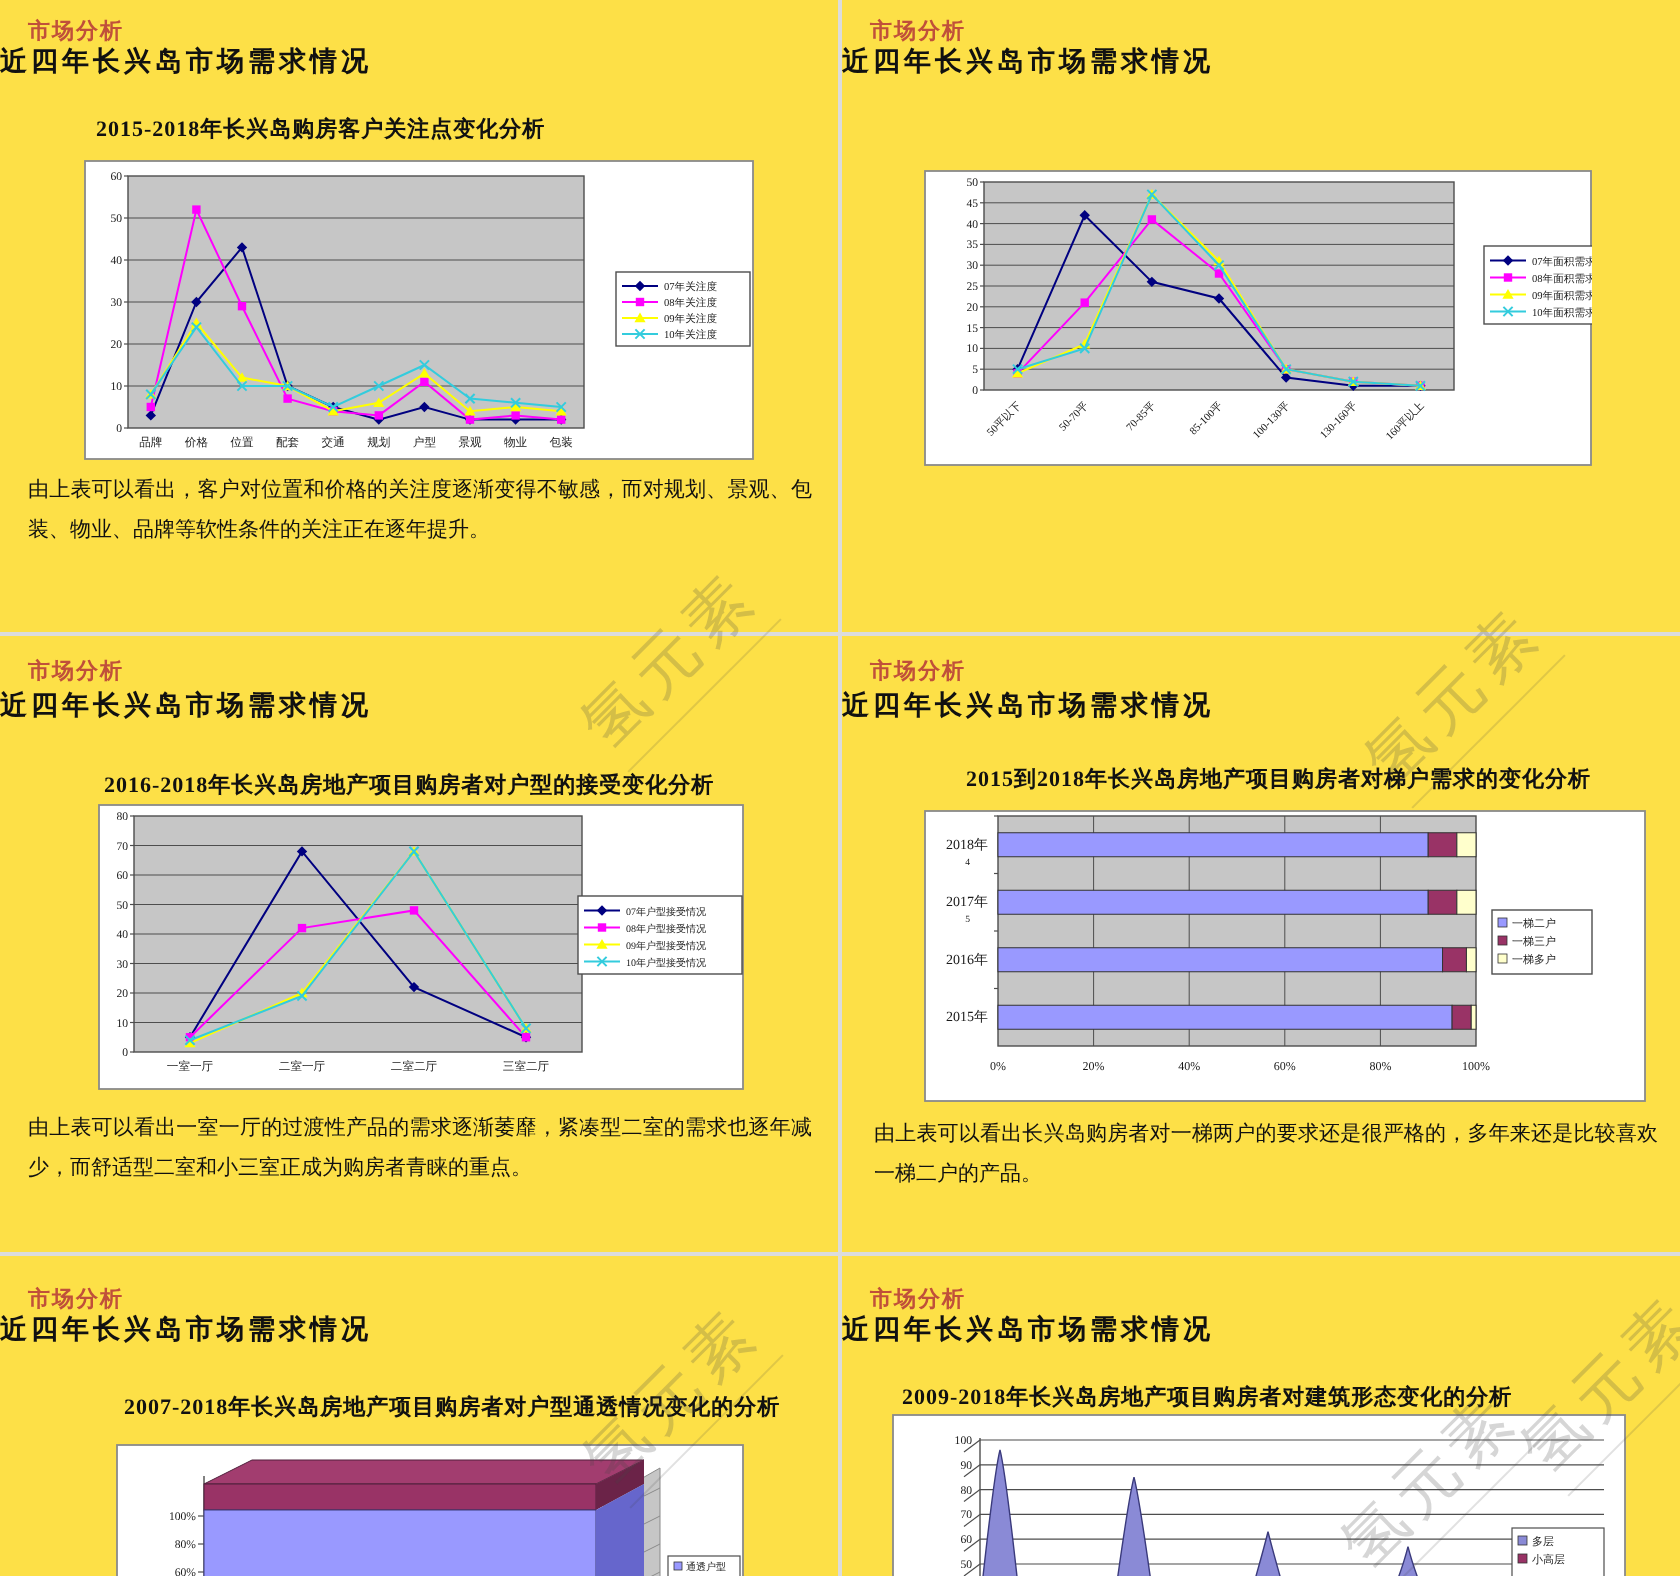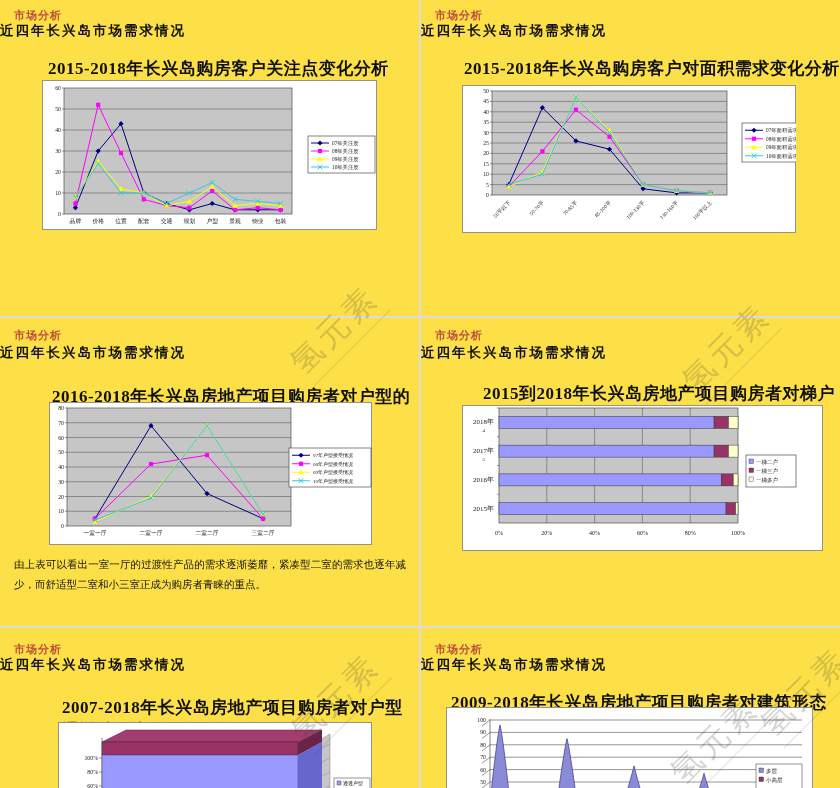--- a/index.html
+++ b/index.html
@@ -17,21 +17,21 @@
   .sep-v{position:absolute;left:419px;top:0;width:2px;height:788px;background:#dcdcdc}
   .edge-strip{position:absolute;top:0;height:6px;background:#cfbd92}
   #strip1{left:0;width:190px}
   #strip2{left:421px;width:190px}
   .hdr{position:absolute;left:14px;top:8px;font-size:11px;font-weight:bold;color:#c0503a;letter-spacing:1px}
   #s3 .hdr,#s4 .hdr{top:10px}
   #s5 .hdr,#s6 .hdr{top:14px}
   .title{position:absolute;left:0;top:22px;width:100%;text-align:left;font-size:13.5px;font-weight:bold;letter-spacing:2px}
   #s3 .title,#s4 .title{top:26px}
   #s5 .title,#s6 .title{top:28px}
-  .subtitle{position:absolute;font-size:17px;font-weight:bold;letter-spacing:.5px}
+  .subtitle{position:absolute;font-size:11px;font-weight:bold;letter-spacing:.5px}
   #s1 .subtitle{left:48px;top:57px}
   #s2 .subtitle{left:43px;top:57px}
   #s3 .subtitle{left:52px;top:67px}
   #s4 .subtitle{left:62px;top:64px}
   #s5 .subtitle{left:62px;top:68px}
   #s6 .subtitle{left:30px;top:63px}
   .desc{position:absolute;left:14px;width:392px;margin:0;font-size:10.5px;line-height:20px;text-align:justify}
   #s1 .desc{top:236px}
   #s2 .desc{top:240px;width:396px}
   #s3 .desc{top:237px}
@@ -156,26 +156,26 @@
         <rect x="275.9" y="68.9" width="4.2" height="4.2" fill="#FF00FF"></rect>
         <text x="290" y="73" font-size="5.3" text-anchor="start" fill="#1a1a1a" font-family="&quot;Liberation Serif&quot;,&quot;DejaVu Serif&quot;,serif">08年关注度</text>
         <line x1="269" y1="79" x2="287" y2="79" stroke="#FFFF00" stroke-width="1"></line>
         <polygon points="278,76.3 280.8,81.1 275.2,81.1" fill="#FFFF00"></polygon>
         <text x="290" y="81" font-size="5.3" text-anchor="start" fill="#1a1a1a" font-family="&quot;Liberation Serif&quot;,&quot;DejaVu Serif&quot;,serif">09年关注度</text>
         <line x1="269" y1="87" x2="287" y2="87" stroke="#33CCDD" stroke-width="1"></line>
         <line x1="275.7" y1="84.7" x2="280.3" y2="89.3" stroke="#33CCDD" stroke-width="1"></line>
         <line x1="275.7" y1="89.3" x2="280.3" y2="84.7" stroke="#33CCDD" stroke-width="1"></line>
         <text x="290" y="89" font-size="5.3" text-anchor="start" fill="#1a1a1a" font-family="&quot;Liberation Serif&quot;,&quot;DejaVu Serif&quot;,serif">10年关注度</text>
       </svg></div>
+  <p class="desc">由上表可以看出，客户对位置和价格的关注度逐渐变得不敏感，而对规划、景观、包装、物业、品牌等软性条件的关注正在逐年提升。</p>
 </section>
 
 <section class="slide" id="s2">
   <div class="hdr">市场分析</div>
   <div class="title">近四年长兴岛市场需求情况</div>
-  <div class="subtitle">2015-2018年长兴岛购房客户对面积需求变化分析</div>
   <div class="chart" id="c2"><svg width="334" height="148" viewBox="0 0 334 148">
         <rect x="0.5" y="0.5" width="333" height="147" fill="#fff" stroke="#8a8a8a" stroke-width="0.9"></rect>
         <rect x="30" y="6" width="235" height="104" fill="#c6c6c6" stroke="#4d4d4d" stroke-width="0.7"></rect>
         <text x="27" y="112" font-size="5.8" text-anchor="end" fill="#1a1a1a" font-family="&quot;Liberation Serif&quot;,&quot;DejaVu Serif&quot;,serif">0</text>
         <line x1="28" y1="110" x2="30" y2="110" stroke="#4d4d4d" stroke-width="0.6"></line>
         <line x1="30" y1="99.60000000000001" x2="265" y2="99.60000000000001" stroke="#4d4d4d" stroke-width="0.5"></line>
         <text x="27" y="101.60000000000001" font-size="5.8" text-anchor="end" fill="#1a1a1a" font-family="&quot;Liberation Serif&quot;,&quot;DejaVu Serif&quot;,serif">5</text>
         <line x1="28" y1="99.60000000000001" x2="30" y2="99.60000000000001" stroke="#4d4d4d" stroke-width="0.6"></line>
         <line x1="30" y1="89.2" x2="265" y2="89.2" stroke="#4d4d4d" stroke-width="0.5"></line>
         <text x="27" y="91.2" font-size="5.8" text-anchor="end" fill="#1a1a1a" font-family="&quot;Liberation Serif&quot;,&quot;DejaVu Serif&quot;,serif">10</text>
@@ -384,20 +384,21 @@
         <rect x="264.05" y="97.625" width="9.56" height="12" fill="#993366" stroke="#333" stroke-width="0.5"></rect>
         <rect x="273.61" y="97.625" width="2.39" height="12" fill="#FFFFCC" stroke="#333" stroke-width="0.5"></rect>
         <rect x="284" y="50" width="50" height="32" fill="#fff" stroke="#4d4d4d" stroke-width="0.7"></rect>
         <rect x="287" y="54" width="4.5" height="4.5" fill="#9999FF" stroke="#333" stroke-width="0.4"></rect>
         <text x="294" y="58.5" font-size="5.5" text-anchor="start" fill="#1a1a1a" font-family="&quot;Liberation Serif&quot;,&quot;DejaVu Serif&quot;,serif">一梯二户</text>
         <rect x="287" y="63" width="4.5" height="4.5" fill="#993366" stroke="#333" stroke-width="0.4"></rect>
         <text x="294" y="67.5" font-size="5.5" text-anchor="start" fill="#1a1a1a" font-family="&quot;Liberation Serif&quot;,&quot;DejaVu Serif&quot;,serif">一梯三户</text>
         <rect x="287" y="72" width="4.5" height="4.5" fill="#FFFFCC" stroke="#333" stroke-width="0.4"></rect>
         <text x="294" y="76.5" font-size="5.5" text-anchor="start" fill="#1a1a1a" font-family="&quot;Liberation Serif&quot;,&quot;DejaVu Serif&quot;,serif">一梯多户</text>
       </svg></div>
+  <p class="desc">由上表可以看出长兴岛购房者对一梯两户的要求还是很严格的，多年来还是比较喜欢一梯二户的产品。</p>
 </section>
 
 <section class="slide" id="s5">
   <div class="hdr">市场分析</div>
   <div class="title">近四年长兴岛市场需求情况</div>
   <div class="subtitle">2007-2018年长兴岛房地产项目购房者对户型通透情况变化的分析</div>
   <div class="chart" id="c5"><svg width="314" height="90" viewBox="0 0 314 90">
         <rect x="0.5" y="0.5" width="313" height="89" fill="#fff" stroke="#8a8a8a" stroke-width="0.9"></rect>
         <polygon points="244,28 272,12 272,89 244,89" fill="#c6c6c6" stroke="#8a8a8a" stroke-width="0.5"></polygon>
         <line x1="244" y1="36" x2="272" y2="22" stroke="#8a8a8a" stroke-width="0.5"></line>

